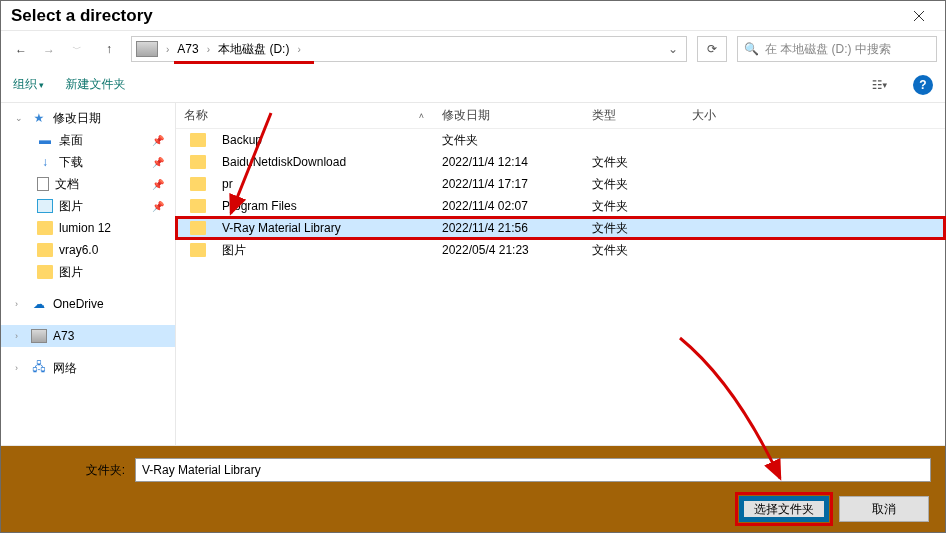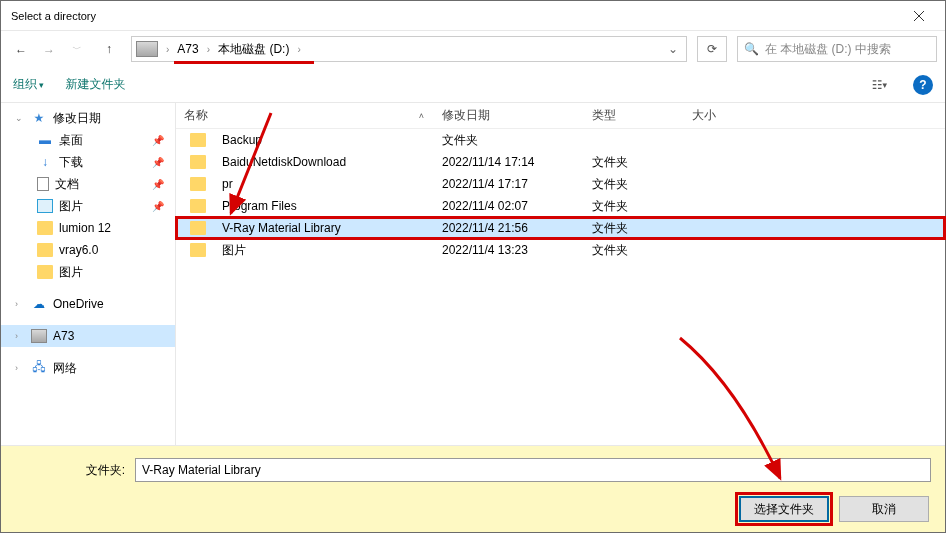--- a/index.html
+++ b/index.html
@@ -1,21 +1,21 @@
 <!DOCTYPE html>
 <html><head>
 <meta charset="utf-8">
 <style>
 * { box-sizing: border-box; margin: 0; padding: 0; font-family: "Segoe UI", "Microsoft YaHei", sans-serif; font-size: 12px; }
 body { background: #fff; }
 .window { width: 946px; height: 533px; border: 1px solid #6b6b6b; display: flex; flex-direction: column; background: #fff; }
 
 
 .titlebar { height: 30px; display: flex; align-items: center; padding: 0 4px 0 10px; border-bottom: 1px solid #e8e8e8; }
-.titlebar .title { flex: 1; font-size: 11px; }
+.titlebar .title { flex: 1; font-size: 17px; font-weight: bold; }
 .titlebar .close { width: 45px; height: 29px; display: flex; align-items: center; justify-content: center; cursor: pointer; }
 
 
 .navbar { height: 36px; display: flex; align-items: center; padding: 6px 8px; gap: 4px; }
 .nav-btn { width: 24px; height: 24px; display: flex; align-items: center; justify-content: center; color: #999; cursor: pointer; }
 .nav-btn.enabled { color: #333; }
 .nav-up { margin-left: 4px; }
 .breadcrumb { flex: 1; height: 26px; border: 1px solid #ccc; display: flex; align-items: center; margin: 0 6px; position: relative; }
 .bc-icon { width: 22px; height: 16px; margin: 0 4px; background: linear-gradient(#d8d8d8,#a8a8a8); border: 1px solid #888; }
 .bc-sep { color: #888; padding: 0 4px; font-size: 10px; }
@@ -61,27 +61,27 @@
 .col-type { width: 100px; }
 .col-size { width: 80px; }
 .fl-row { height: 22px; display: flex; align-items: center; }
 .fl-row.sel { background: #cde8ff; }
 .fl-row.hl { outline: 3px solid #d40202; outline-offset: -2px; }
 .fl-row .col { padding-left: 8px; }
 .fl-row .col-name { display: flex; align-items: center; gap: 16px; padding-left: 14px; }
 .sort-arrow { font-size: 9px; color: #666; }
 
 
-.footer { border-top: 1px solid #e8e8e8; background: #fef9c3; padding: 12px 14px 10px; }
+.footer { border-top: 1px solid #e8e8e8; background: #a16207; padding: 12px 14px 10px; }
 .field-row { display: flex; align-items: center; gap: 10px; margin-bottom: 14px; }
 .field-label { width: 110px; text-align: right; }
 .field-input { flex: 1; height: 24px; border: 1px solid #999; padding: 0 6px; background: #fff; }
 .btn-row { display: flex; justify-content: flex-end; gap: 10px; padding-right: 2px; }
 .btn { width: 90px; height: 26px; border: 1px solid #adadad; background: #e1e1e1; cursor: pointer; display: flex; align-items: center; justify-content: center; }
-.btn.primary { outline: 3px solid #d40202; outline-offset: 1px; border: 2px solid #0369a1; }
+.btn.primary { outline: 3px solid #d40202; outline-offset: 1px; border: 5px solid #0369a1; }
 
 
 .arrow { position: absolute; pointer-events: none; }
 .arrow svg { overflow: visible; }
 </style>
 </head>
 <body>
 
 <div class="window">
 
@@ -206,21 +206,21 @@
             <span class="ico folder"></span>
             <span>Backup</span>
           </div>
         <div class="col col-type">文件夹</div>
       </div>
       <div class="fl-row">
         <div class="col col-name">
             <span class="ico folder"></span>
             <span>BaiduNetdiskDownload</span>
           </div>
-        <div class="col col-date">2022/11/14 17:14</div>
+        <div class="col col-date">2022/11/4 12:14</div>
         <div class="col col-type">文件夹</div>
       </div>
       <div class="fl-row">
         <div class="col col-name">
             <span class="ico folder"></span>
             <span>pr</span>
           </div>
         <div class="col col-date">2022/11/4 17:17</div>
         <div class="col col-type">文件夹</div>
       </div>
@@ -238,21 +238,21 @@
             <span>V-Ray Material Library</span>
           </div>
         <div class="col col-date">2022/11/4 21:56</div>
         <div class="col col-type">文件夹</div>
       </div>
       <div class="fl-row">
         <div class="col col-name">
             <span class="ico folder"></span>
             <span>图片</span>
           </div>
-        <div class="col col-date">2022/11/4 13:23</div>
+        <div class="col col-date">2022/05/4 21:23</div>
         <div class="col col-type">文件夹</div>
       </div>
 
       <div class="arrow" style="left:50px; top:10px;">
         <svg width="50" height="105">
             <defs>
               <marker id="ah1" markerWidth="8" markerHeight="8" refX="6" refY="3" orient="auto">
                 <path d="M0,0 L7,3 L0,6 Z" fill="#d40202"></path>
               </marker>
             </defs>

